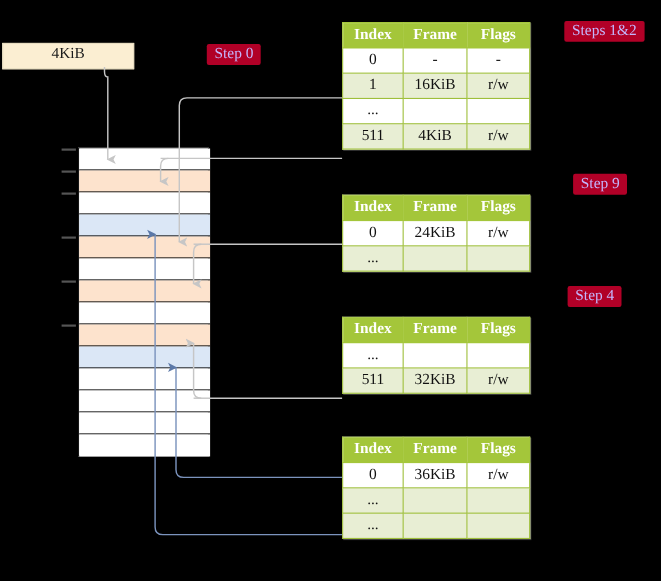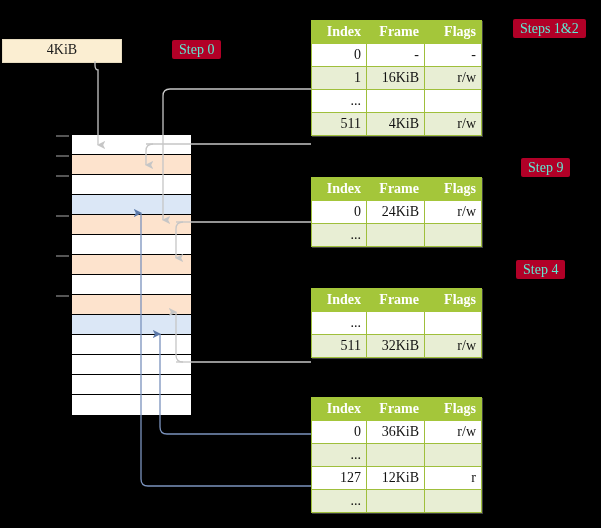--- a/index.html
+++ b/index.html
@@ -12,21 +12,21 @@
     font-family: "Liberation Serif", "DejaVu Serif", serif;
     position: relative;
     color: #000;
   }
   .canvas { position: absolute; left:0; top:0; width:601px; height:528px; }
 
   
   .badge {
     position: absolute;
     background: #b10027;
-    color: #5eead4;
+    color: #c4b5fd;
     font-family: "Liberation Serif", "DejaVu Serif", serif;
     font-size: 14px;
     line-height: 19px;
     height: 19px;
     padding: 0 7px;
     border-radius: 2px;
     white-space: nowrap;
     box-shadow: 0 1px 0 rgba(0,0,0,0.5);
     text-align: center;
   }
@@ -72,21 +72,21 @@
     border-spacing: 0;
     background: #ffffff;
     font-size: 14px;
     box-shadow: 1px 1px 0 rgba(255,255,255,0.25);
   }
   .ptable td, .ptable th {
     border: 1px solid #9fbf3b;
     padding: 1px 5px;
     height: 23px;
     box-sizing: border-box;
-    text-align: right;
+    text-align: center;
     font-weight: normal;
     color: #111;
     vertical-align: middle;
   }
   .ptable th {
     background: #a4c63a;
     color: #ffffff;
     font-weight: bold;
     font-size: 14px;
     border-color: #a4c63a;
@@ -103,21 +103,21 @@
 </head>
 <body>
 
 <div class="canvas">
 
   <div class="buffbox" id="buffbox" style="left: 2px; top: 39px; width: 118px; height: 22px; background: rgb(251, 238, 210);">
     <span>4KiB</span>
   </div>
 
   <div id="badges">
-      <div class="badge" style="left: 172px; top: 40px; background: rgb(177, 0, 39); font-family: Liberation Serif, serif;">Step 0</div>
+      <div class="badge" style="left: 188px; top: 40px; background: rgb(177, 0, 39); font-family: Liberation Serif, serif;">Step 0</div>
       <div class="badge" style="left: 513px; top: 19px; background: rgb(177, 0, 39);">Steps 1&amp;2</div>
       <div class="badge" style="left: 521px; top: 158px; background: rgb(177, 0, 39);">Step 9</div>
       <div class="badge" style="left: 516px; top: 260px; background: rgb(177, 0, 39);">Step 4</div>
     </div>
 
   <div class="memcol" id="memcol" style="left: 71px; top: 134px; width: 119px; height: 281px;">
       <div class="memrow" style="top: 0px; height: 20px; background: rgb(255, 255, 255);"></div>
       <div class="tick" style="top: 0px;"></div>
       <div class="memrow" style="top: 20px; height: 20px; background: rgb(253, 227, 205);"></div>
       <div class="tick" style="top: 20px;"></div>
@@ -225,25 +225,20 @@
           <tr class="plain">
             <td class="c-index">0</td>
             <td class="c-frame">36KiB</td>
             <td class="c-flags">r/w</td>
           </tr>
           <tr class="alt">
             <td class="c-index">...</td>
             <td class="c-frame"></td>
             <td class="c-flags"></td>
           </tr>
-          <tr class="plain">
-            <td class="c-index">127</td>
-            <td class="c-frame">12KiB</td>
-            <td class="c-flags">r</td>
-          </tr>
           <tr class="alt">
             <td class="c-index">...</td>
             <td class="c-frame"></td>
             <td class="c-flags"></td>
           </tr>
         </tbody>
       </table>
     </div>
 
   <svg class="svgovl" id="arrows" viewBox="0 0 601 528">

